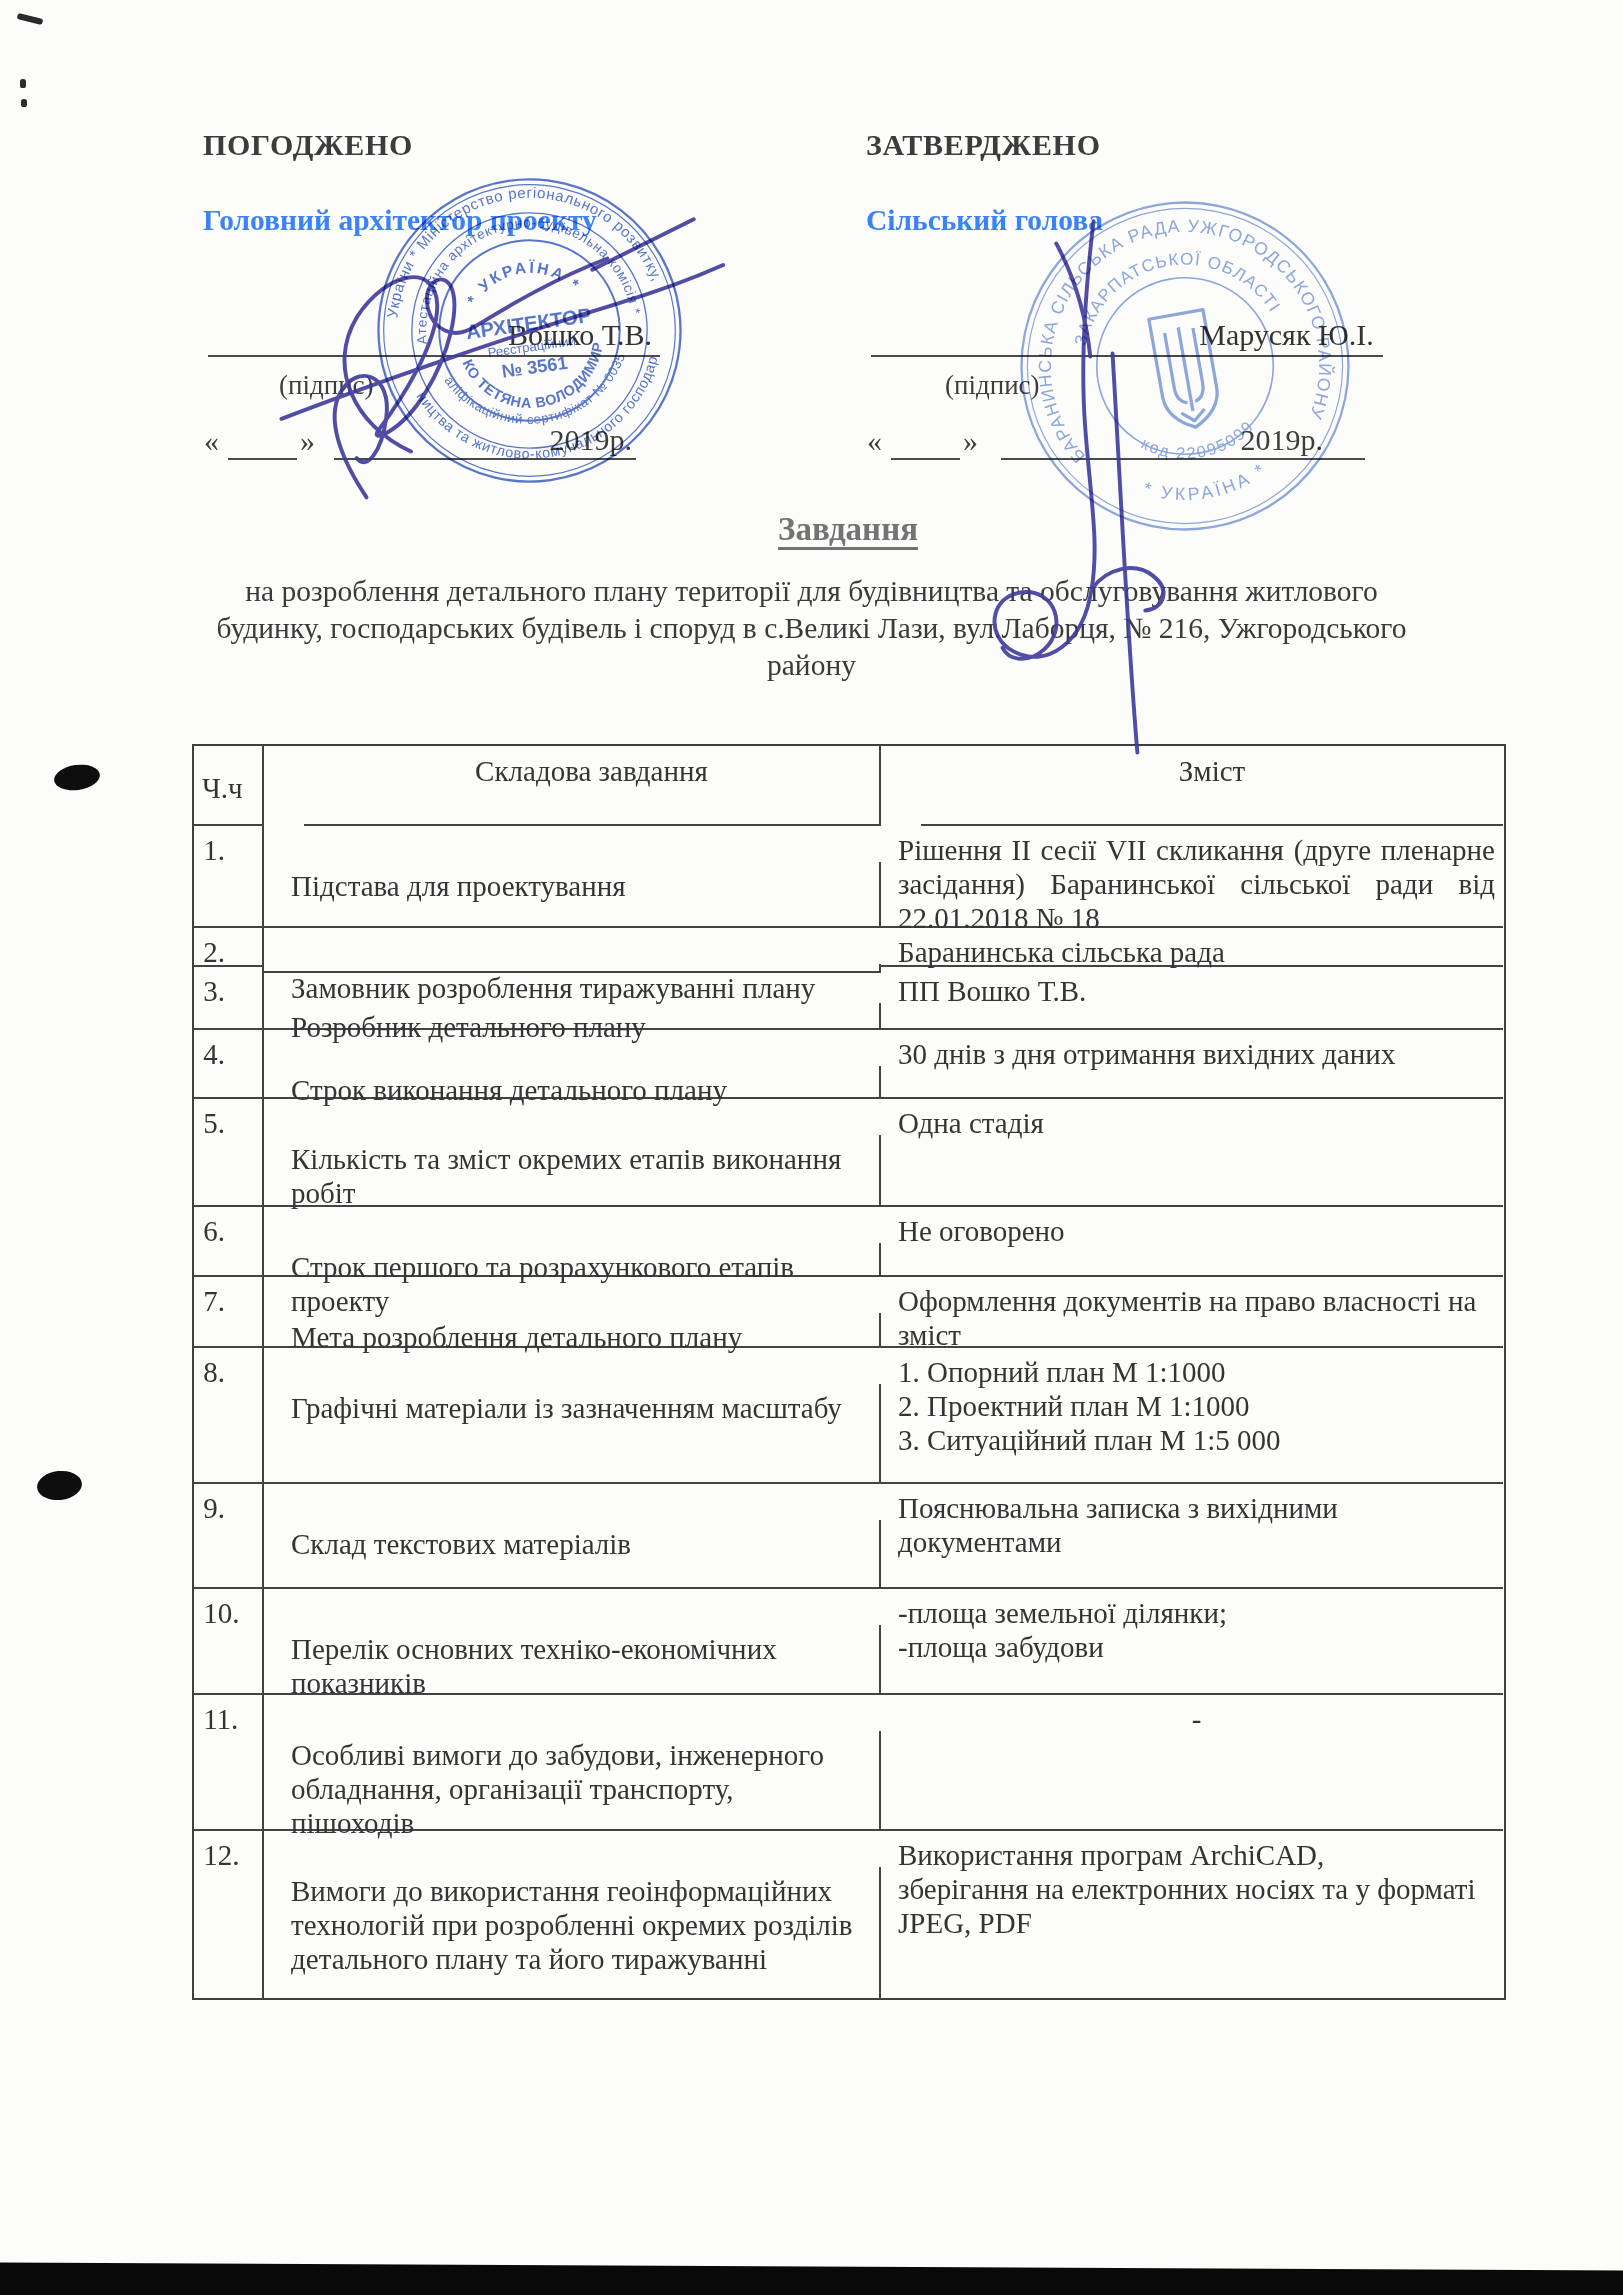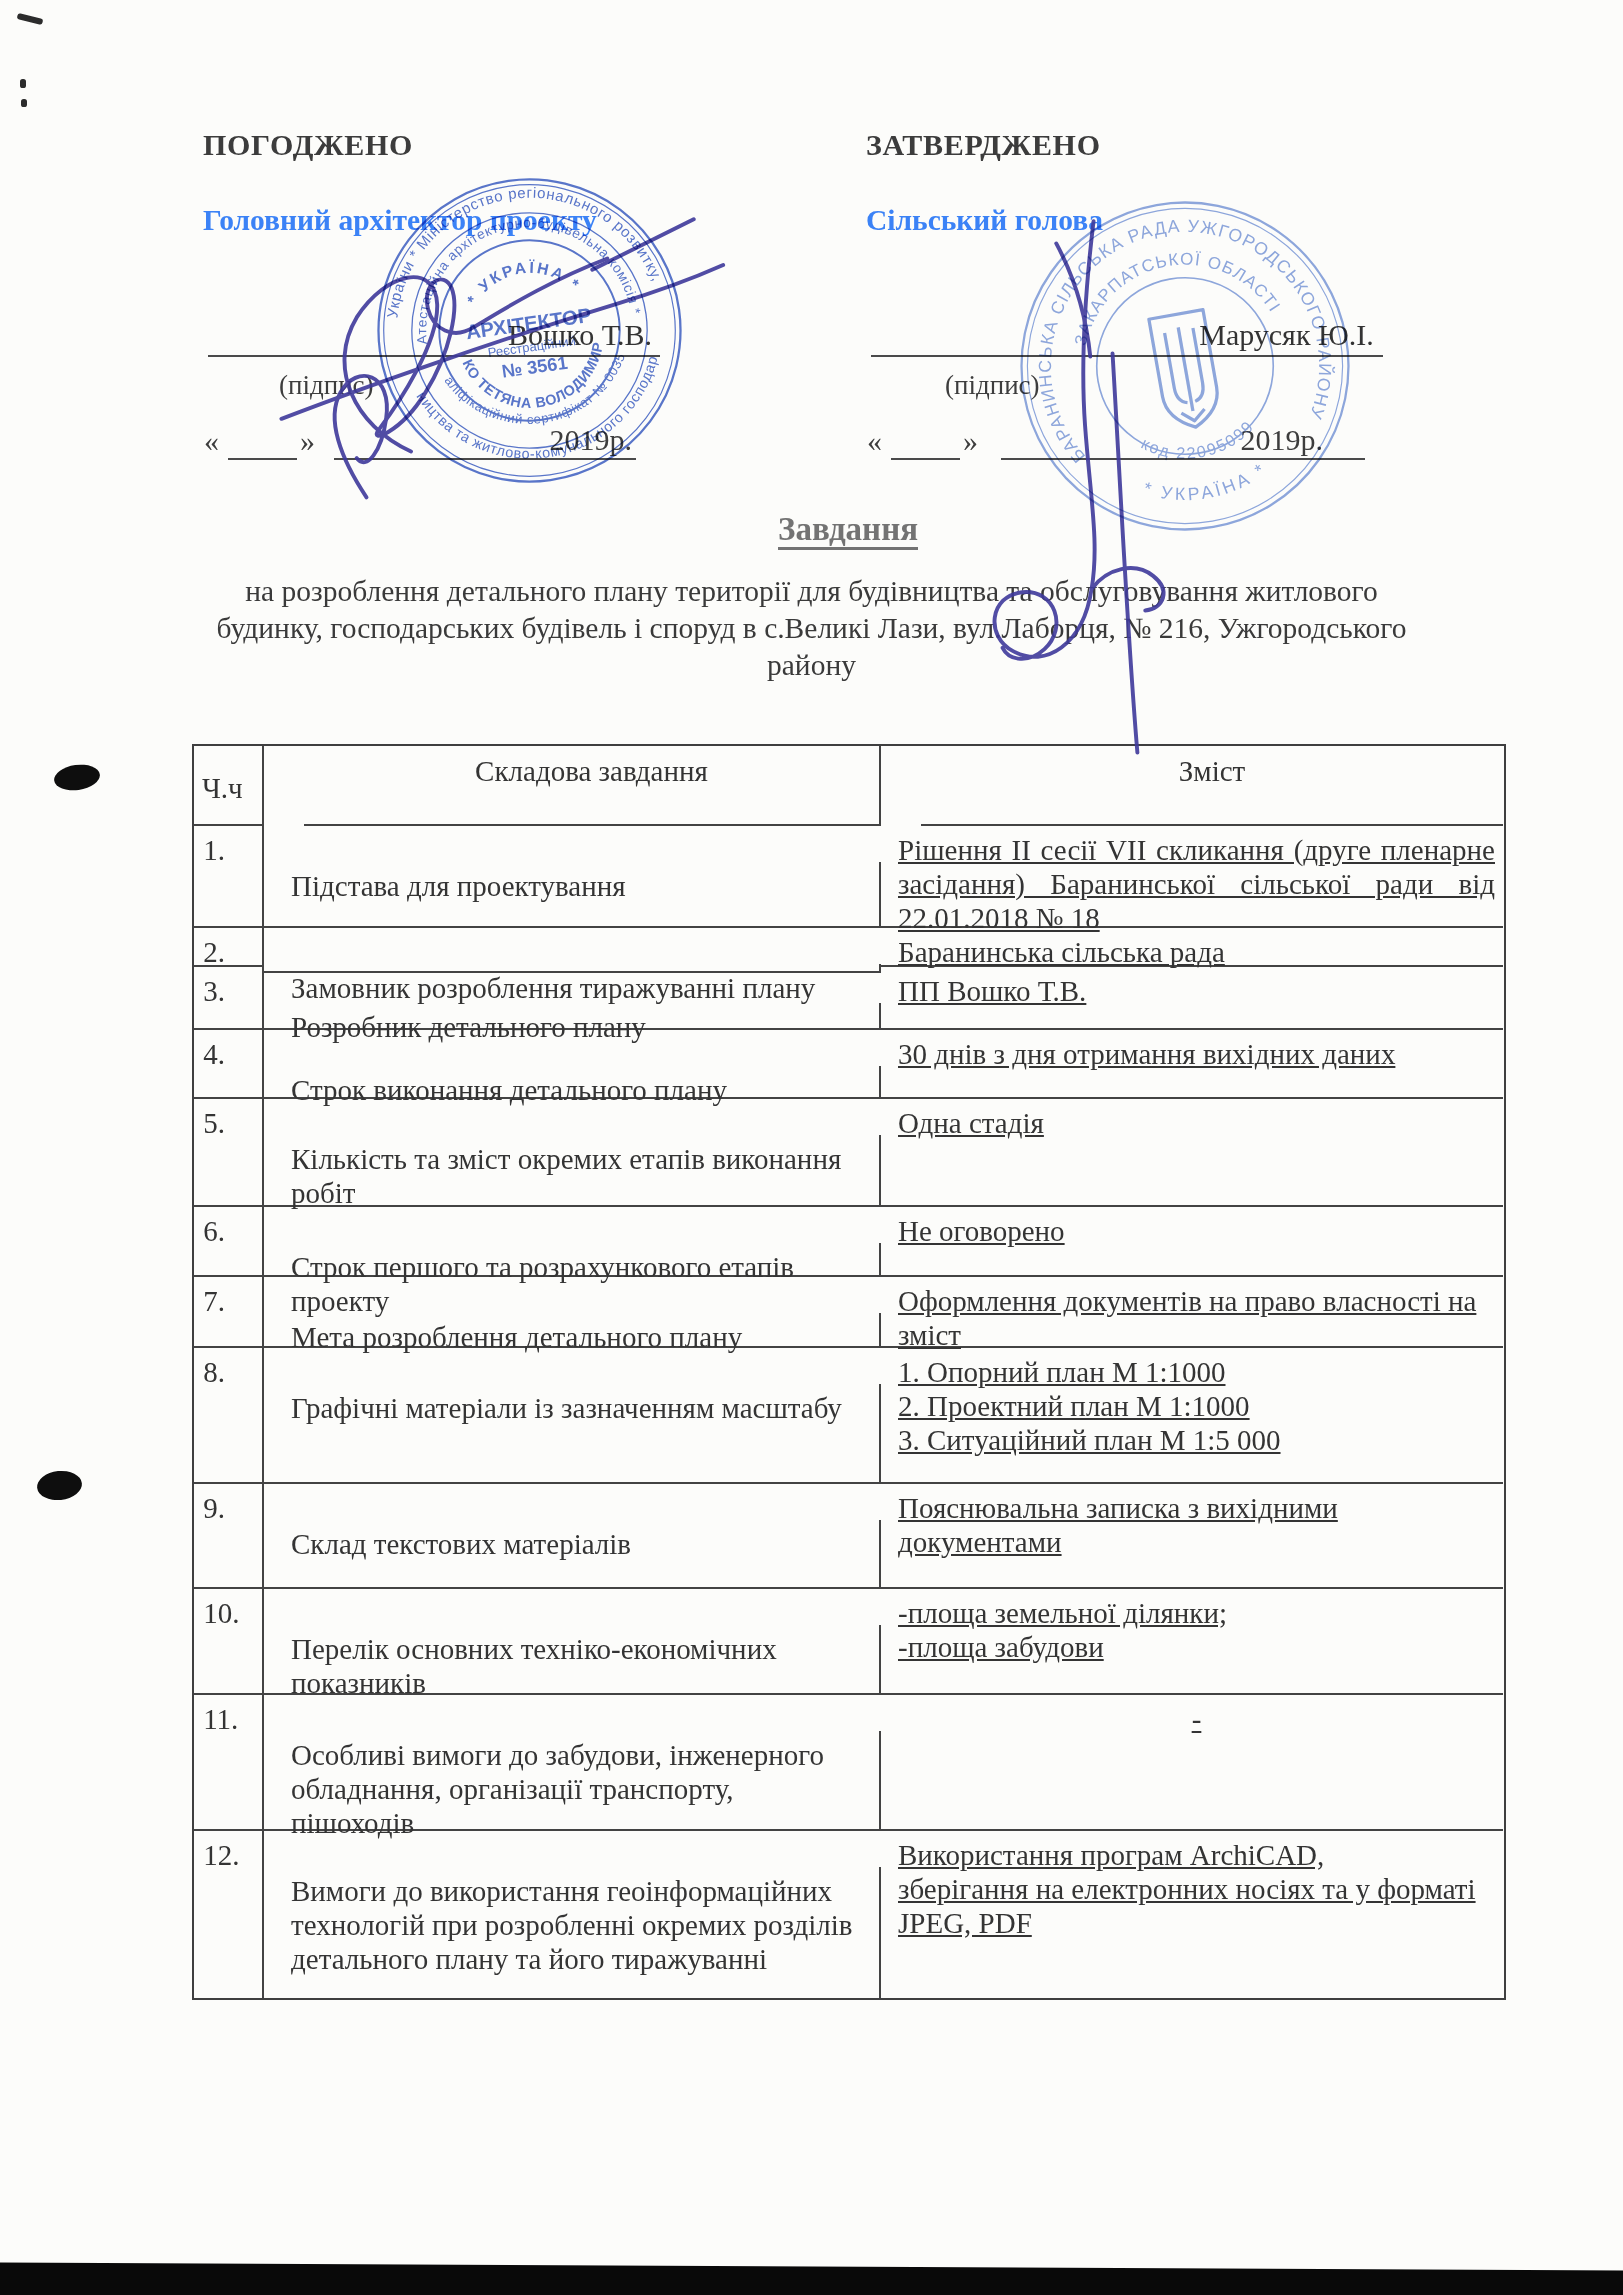--- a/index.html
+++ b/index.html
@@ -22,21 +22,21 @@
     display:grid; box-sizing:border-box;
     grid-template-columns:70px 617px 622px;
     grid-template-rows:80px 102px 39px 63px 69px 108px 70px 71px 136px 105px 106px 136px 167px;
     width:1314px; border:2.6px solid #3f3f3f;
   }
   .cell { border-right:2px solid #434343; border-bottom:2.6px solid #434343;
           font-size:29px; line-height:34px; padding-top:6.5px; color:#343434;
           white-space:pre-line; overflow:visible; }
   .c-num { padding-left:9.2px; }
   .c-comp{ padding-left:27px; padding-right:15.7px;margin-top:36px; }
-  .c-cont{ padding-left:17px; padding-right:8px;text-decoration:underline; }
+  .c-cont{ padding-left:17px; padding-right:8px; }
   .th    { text-align:center; padding-top:7.9px;margin-left:40px; }
   .th-num{ text-align:left; padding-left:7.9px; padding-top:25px; }
   .last-col{ border-right:none; }
   .last-row{ border-bottom:none; }
   .justify{ text-align:justify; }
   .c-center{ text-align:center; }
   .stamp { mix-blend-mode:multiply; opacity:.93; }
   .sig-overlay { pointer-events:none; }
   .hole { background:#0e0e0e; border-radius:50%; }
   .scan-bottom{ background:#090909; }

